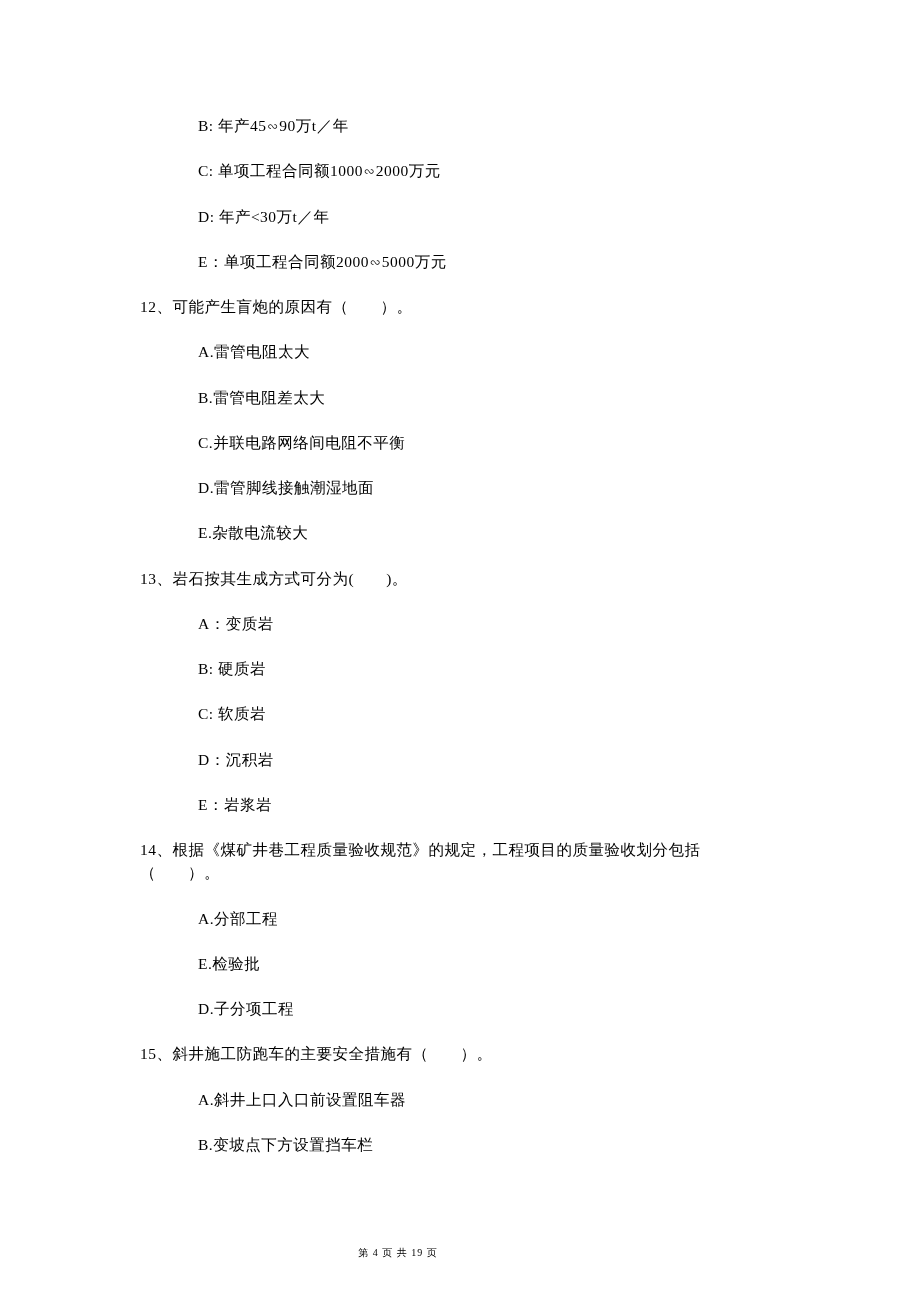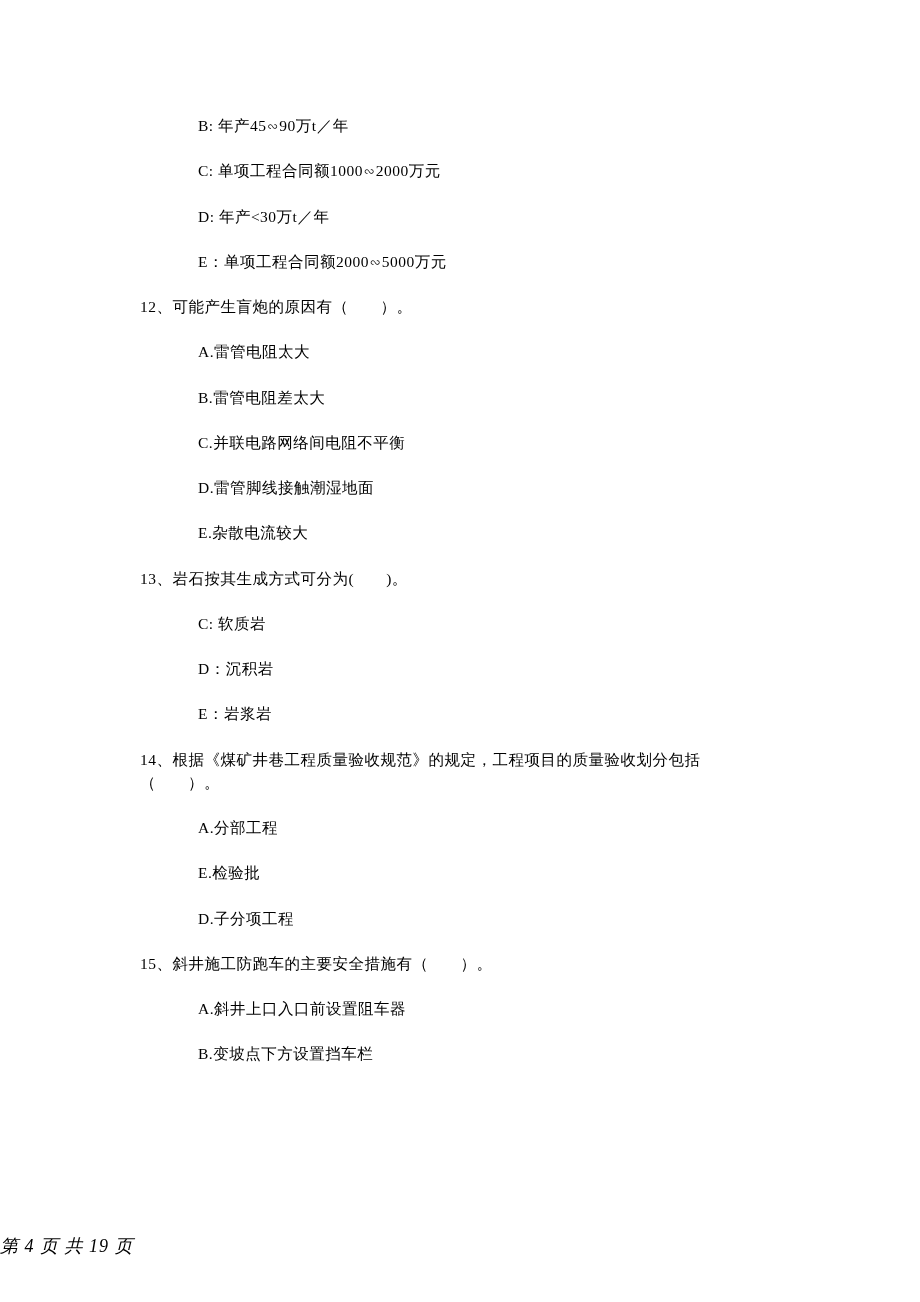--- a/index.html
+++ b/index.html
@@ -29,44 +29,45 @@
     padding-left: 0;
     margin-bottom: 22px;
     letter-spacing: 0.5px;
     margin-top: 16px;
   }
   .footer {
     position: absolute;
     bottom: 42px;
     width: 100%;
     left: 0;
-    text-align: left;
-    font-size: 18px;
+    text-align: center;
+    font-size: 10px;
     letter-spacing: 1px;
-    font-style: italic;
   }
 </style>
 </head>
 <body>
 
 <div class="page">
 
   <div class="option">B: 年产45∽90万t／年</div>
   <div class="option">C: 单项工程合同额1000∽2000万元</div>
   <div class="option">D: 年产&lt;30万t／年</div>
   <div class="option">E：单项工程合同额2000∽5000万元</div>
 
   <div class="question">12、可能产生盲炮的原因有（　　）。</div>
   <div class="option">A.雷管电阻太大</div>
   <div class="option">B.雷管电阻差太大</div>
   <div class="option">C.并联电路网络间电阻不平衡</div>
   <div class="option">D.雷管脚线接触潮湿地面</div>
   <div class="option">E.杂散电流较大</div>
 
   <div class="question">13、岩石按其生成方式可分为(　　)。</div>
+  <div class="option">A：变质岩</div>
+  <div class="option">B: 硬质岩</div>
   <div class="option">C: 软质岩</div>
   <div class="option">D：沉积岩</div>
   <div class="option">E：岩浆岩</div>
 
   <div class="question">14、根据《煤矿井巷工程质量验收规范》的规定，工程项目的质量验收划分包括（　　）。</div>
   <div class="option">A.分部工程</div>
   <div class="option">E.检验批</div>
   <div class="option">D.子分项工程</div>
 
   <div class="question">15、斜井施工防跑车的主要安全措施有（　　）。</div>

